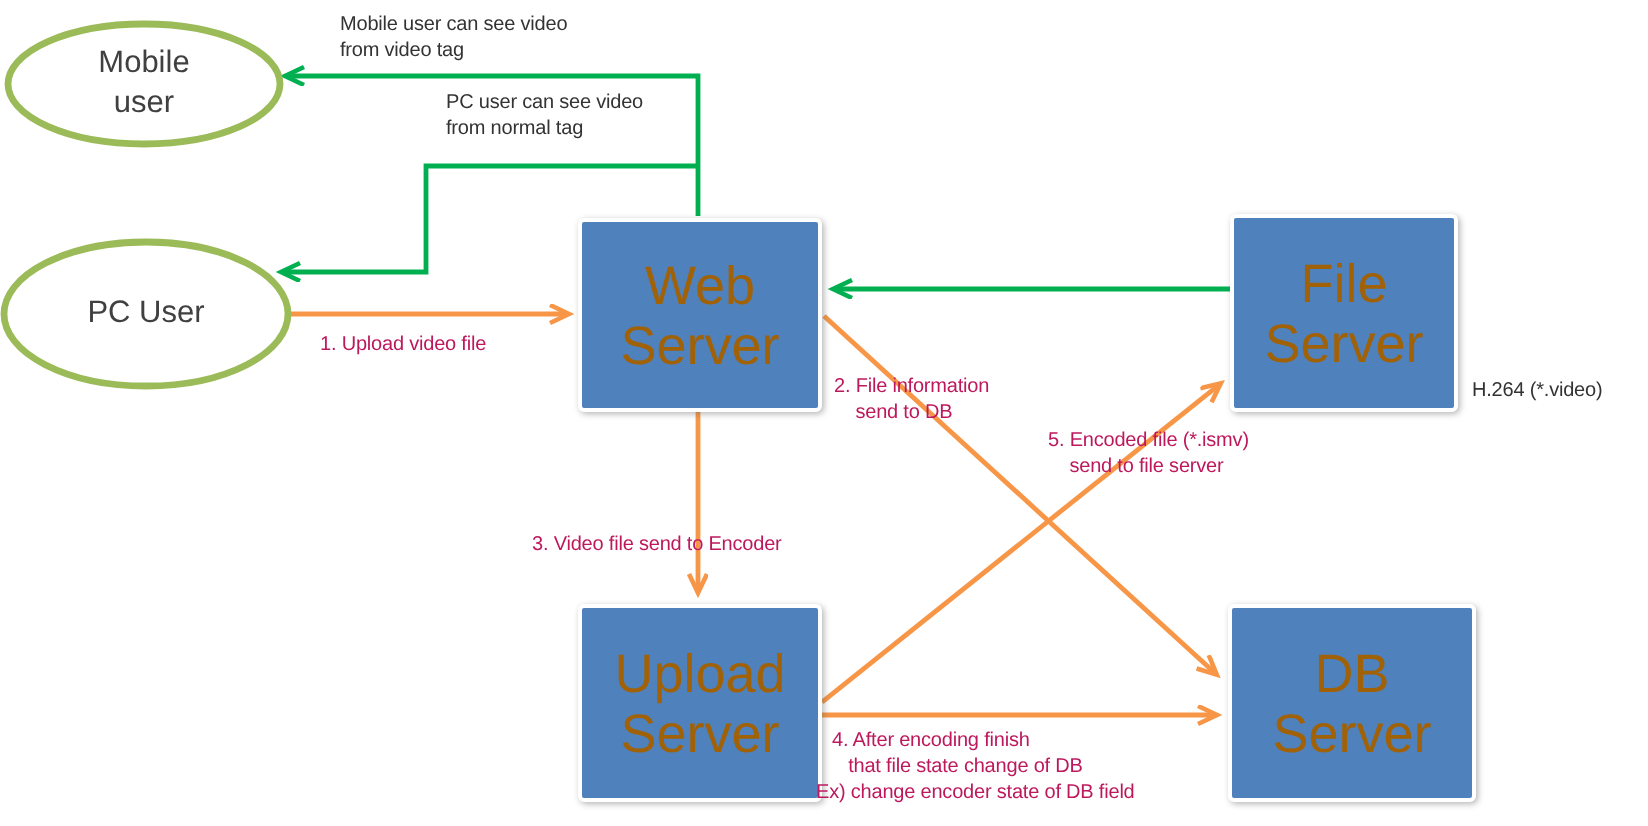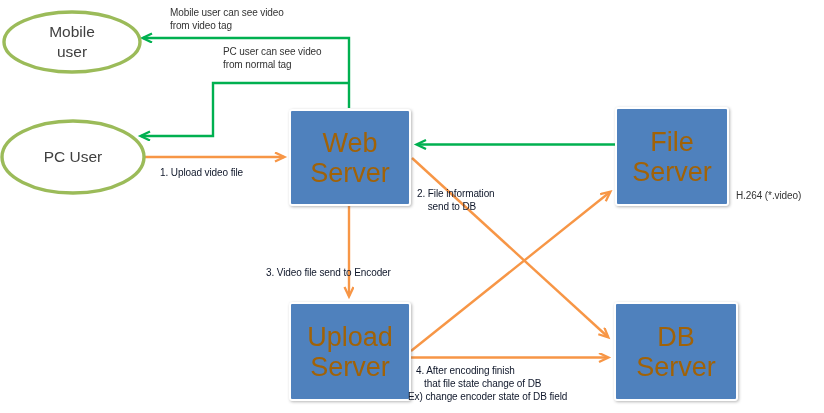--- a/index.html
+++ b/index.html
@@ -15,21 +15,21 @@
   }
   .ellipse-label{
     position:absolute;display:flex;align-items:center;justify-content:center;
     text-align:center;color:#404040;font-size:15.5px;line-height:20px;
     white-space:pre-line;pointer-events:none;
   }
   .note{
     position:absolute;font-size:10px;line-height:13px;letter-spacing:-0.1px;
     white-space:pre;color:#333333;pointer-events:none;
   }
-  .note.red{color:#0f172a;}
+  .note.red{color:#be185d;}
 </style>
 </head>
 <body>
 
 <div class="stage">
 
   <svg width="824" height="413" viewBox="0 0 824 413">
     <defs>
       <marker id="arrG" markerUnits="userSpaceOnUse" markerWidth="14" markerHeight="12" refX="10" refY="5" orient="auto">
         <path d="M1,0.5 L10.5,5 L1,9.5" fill="none" stroke="#00B050" stroke-width="2.3"></path>
@@ -78,14 +78,16 @@
 from normal tag</div>
   <div class="note" style="left:736px;top:189px;">H.264 (*.video)</div>
 
   <div class="note red" style="left:160px;top:166px;">1. Upload video file</div>
   <div class="note red" style="left:417px;top:187px;">2. File information
     send to DB</div>
   <div class="note red" style="left:266px;top:266px;">3. Video file send to Encoder</div>
   <div class="note red" style="left:408px;top:364px;">   4. After encoding finish
       that file state change of DB
 Ex) change encoder state of DB field</div>
+  <div class="note red" style="left:524px;top:214px;">5. Encoded file (*.ismv)
+    send to file server</div>
 
 </div>
 
 </body></html>

